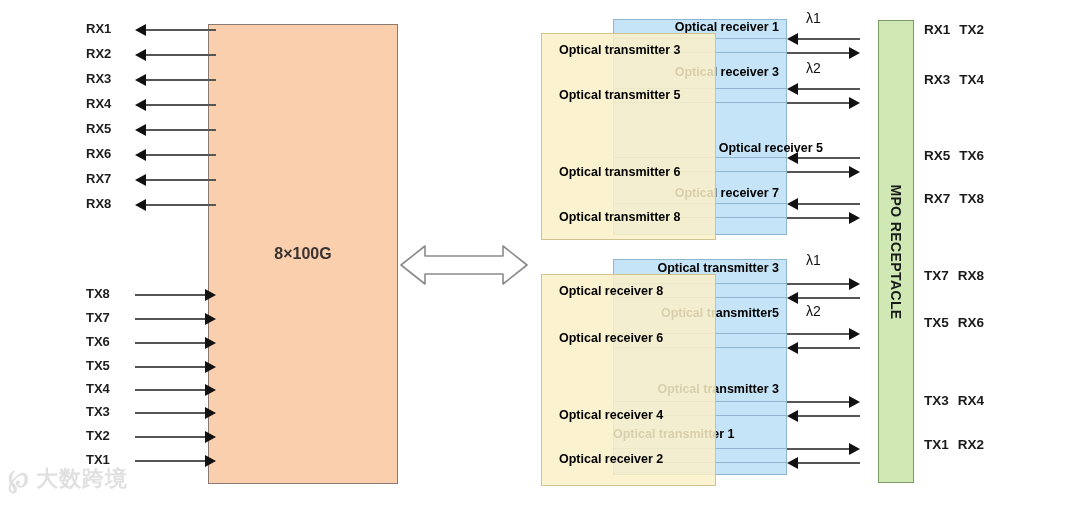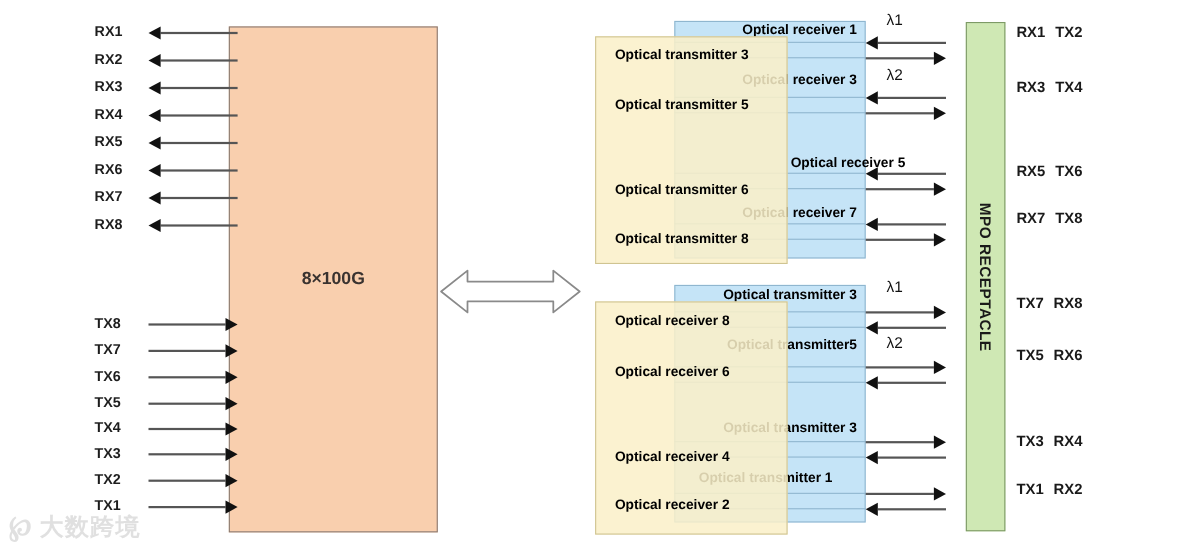--- a/index.html
+++ b/index.html
@@ -262,21 +262,21 @@
       <div class="abs opt-divider" style="left: 613px; top: 297px; width: 174px; z-index: 2;"></div>
       <div class="abs opt-divider" style="left: 613px; top: 333px; width: 174px; z-index: 2;"></div>
       <div class="abs opt-divider" style="left: 613px; top: 347px; width: 174px; z-index: 2;"></div>
       <div class="abs opt-divider" style="left: 613px; top: 401px; width: 174px; z-index: 2;"></div>
       <div class="abs opt-divider" style="left: 613px; top: 415px; width: 174px; z-index: 2;"></div>
       <div class="abs opt-divider" style="left: 613px; top: 448px; width: 174px; z-index: 2;"></div>
       <div class="abs opt-divider" style="left: 613px; top: 462px; width: 174px; z-index: 2;"></div>
       <div class="abs opt-text t-dark" style="left: 613px; top: 261px; width: 166px; text-align: right; z-index: 3;">Optical transmitter 3</div>
       <div class="abs opt-text t-dark" style="left: 613px; top: 306px; width: 166px; text-align: right; z-index: 3;">Optical transmitter5</div>
       <div class="abs opt-text t-dark" style="left: 613px; top: 382px; width: 166px; text-align: right; z-index: 3;">Optical transmitter 3</div>
-      <div class="abs opt-text t-dark" style="left: 613px; top: 427px; width: 166px; text-align: center; z-index: 3;">Optical transmitter 1</div>
+      <div class="abs opt-text t-dark" style="left: 613px; top: 427px; width: 166px; text-align: left; z-index: 3;">Optical transmitter 1</div>
       <div class="abs opt-yellow" style="left: 541px; top: 274px; width: 175px; height: 212px; z-index: 4;"></div>
       <div class="abs opt-text t-dark" style="left: 559px; top: 284px; z-index: 5;">Optical receiver 8</div>
       <div class="abs opt-text t-dark" style="left: 559px; top: 331px; z-index: 5;">Optical receiver 6</div>
       <div class="abs opt-text t-dark" style="left: 559px; top: 408px; z-index: 5;">Optical receiver 4</div>
       <div class="abs opt-text t-dark" style="left: 559px; top: 452px; z-index: 5;">Optical receiver 2</div>
       <div class="abs lambda" style="left: 806px; top: 252px; z-index: 6;">λ1</div>
       <div class="abs lambda" style="left: 806px; top: 303px; z-index: 6;">λ2</div>
       <div class="abs sig-line" style="left: 798px; top: 297px; width: 62px; z-index: 6;"></div>
       <div class="abs arrow-left" style="left: 787px; top: 291.5px; z-index: 6;"></div>
       <div class="abs sig-line" style="left: 787px; top: 283px; width: 62px; z-index: 6;"></div>

